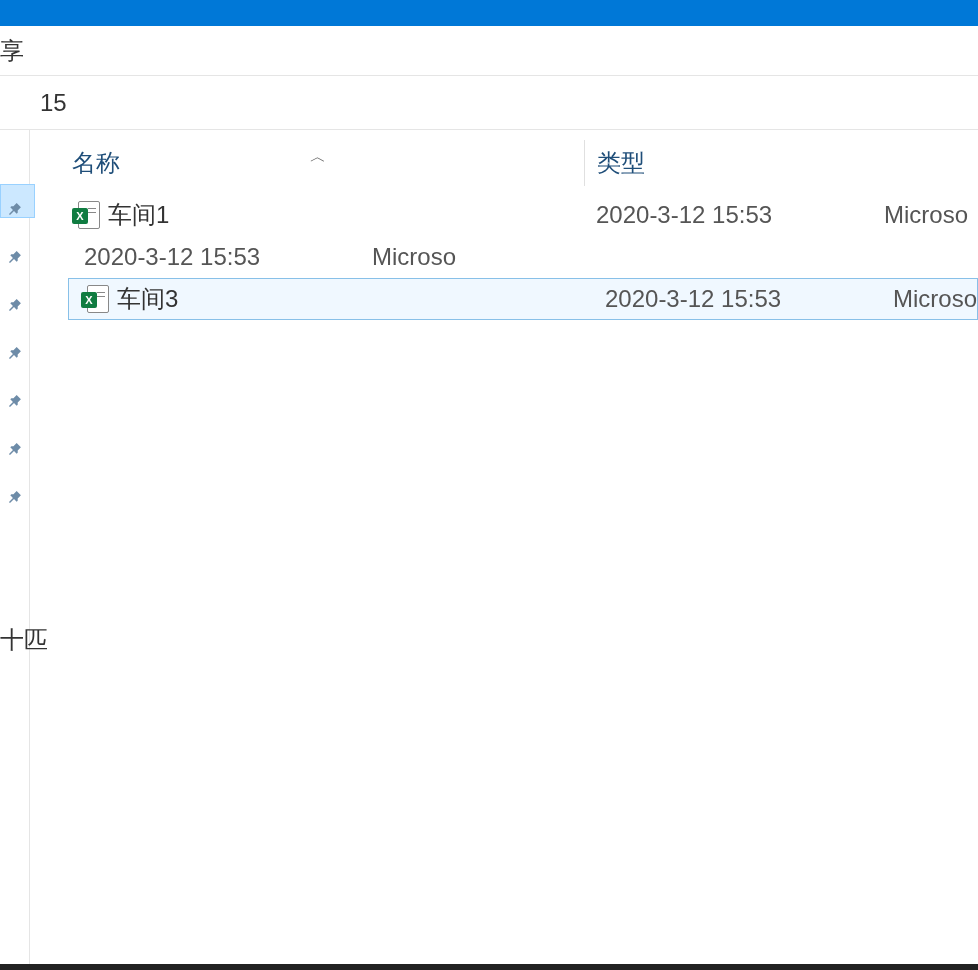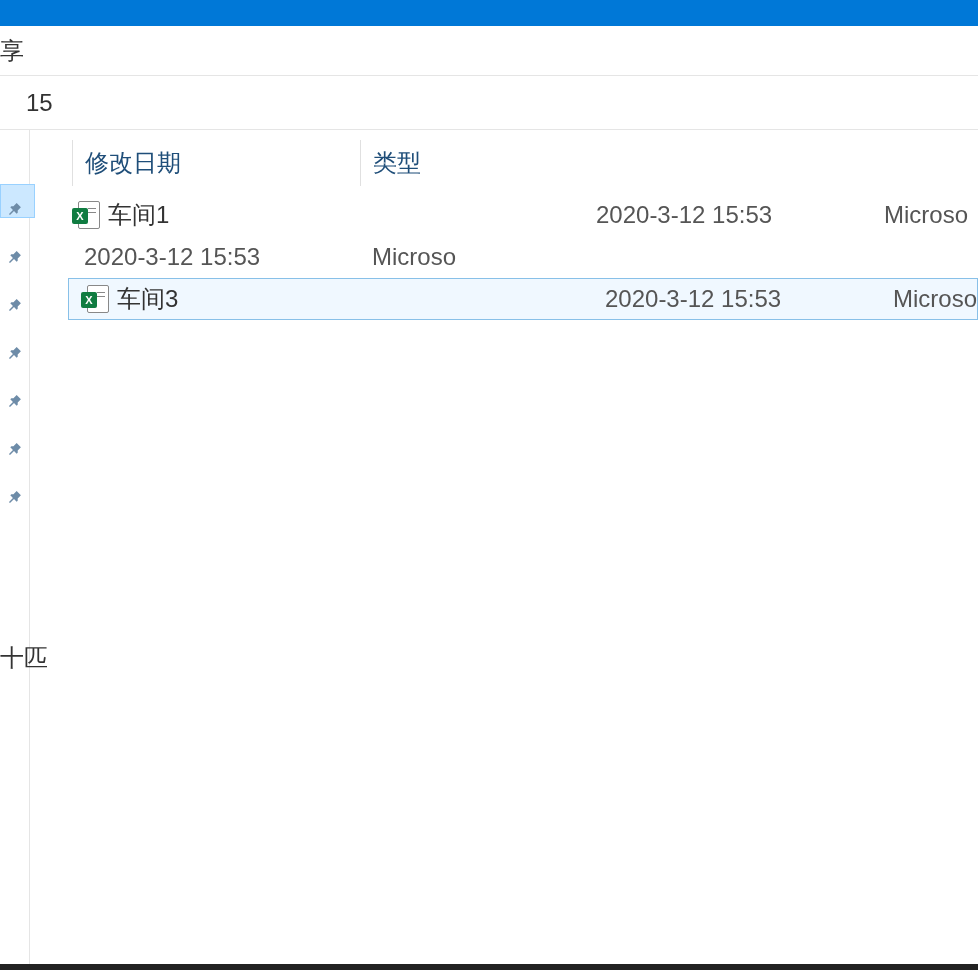--- a/index.html
+++ b/index.html
@@ -37,21 +37,21 @@
   }
   .ribbon-tab.first {
     padding-left: 0;
     padding-right: 12px;
   }
   .address-bar {
     height: 54px;
     border-bottom: 1px solid #e5e5e5;
     display: flex;
     align-items: center;
-    padding-left: 26px;
+    padding-left: 40px;
     font-size: 24px;
     color: #333;
   }
   .main-area {
     display: flex;
     height: calc(100% - 130px);
   }
   .sidebar {
     width: 38px;
     border-right: 1px solid #e5e5e5;
@@ -76,21 +76,21 @@
     color: #6e8ca8;
     transform: rotate(45deg);
   }
   .pin-icon svg {
     width: 100%;
     height: 100%;
   }
   .sidebar-text {
     position: absolute;
     left: 0;
-    top: 642px;
+    top: 624px;
     font-size: 24px;
     color: #333;
   }
   .content-pane {
     flex: 1;
     padding-left: 42px;
     padding-top: 8px;
     position: relative;
   }
   .column-headers {
@@ -267,22 +267,23 @@
     <span class="pin-icon">
       <svg viewBox="0 0 24 24" fill="currentColor">
           <path d="M16 3v6l2 2v2h-5v7l-1 1-1-1v-7H6v-2l2-2V3h8z"></path>
         </svg>
     </span>
   </div>
   <div class="sidebar-text">十匹</div>
 
   <div class="content-pane">
     <div class="column-headers">
-      <div class="col-date">
-        <span>修改日期</span>
+      <div class="col-name">
+        <span>名称</span>
+        <span class="sort-indicator">︿</span>
       </div>
       <div class="col-type">
         <span>类型</span>
       </div>
     </div>
 
     <div class="file-list">
       <div class="file-row">
         <div class="file-name-cell">
           <span class="excel-icon">

